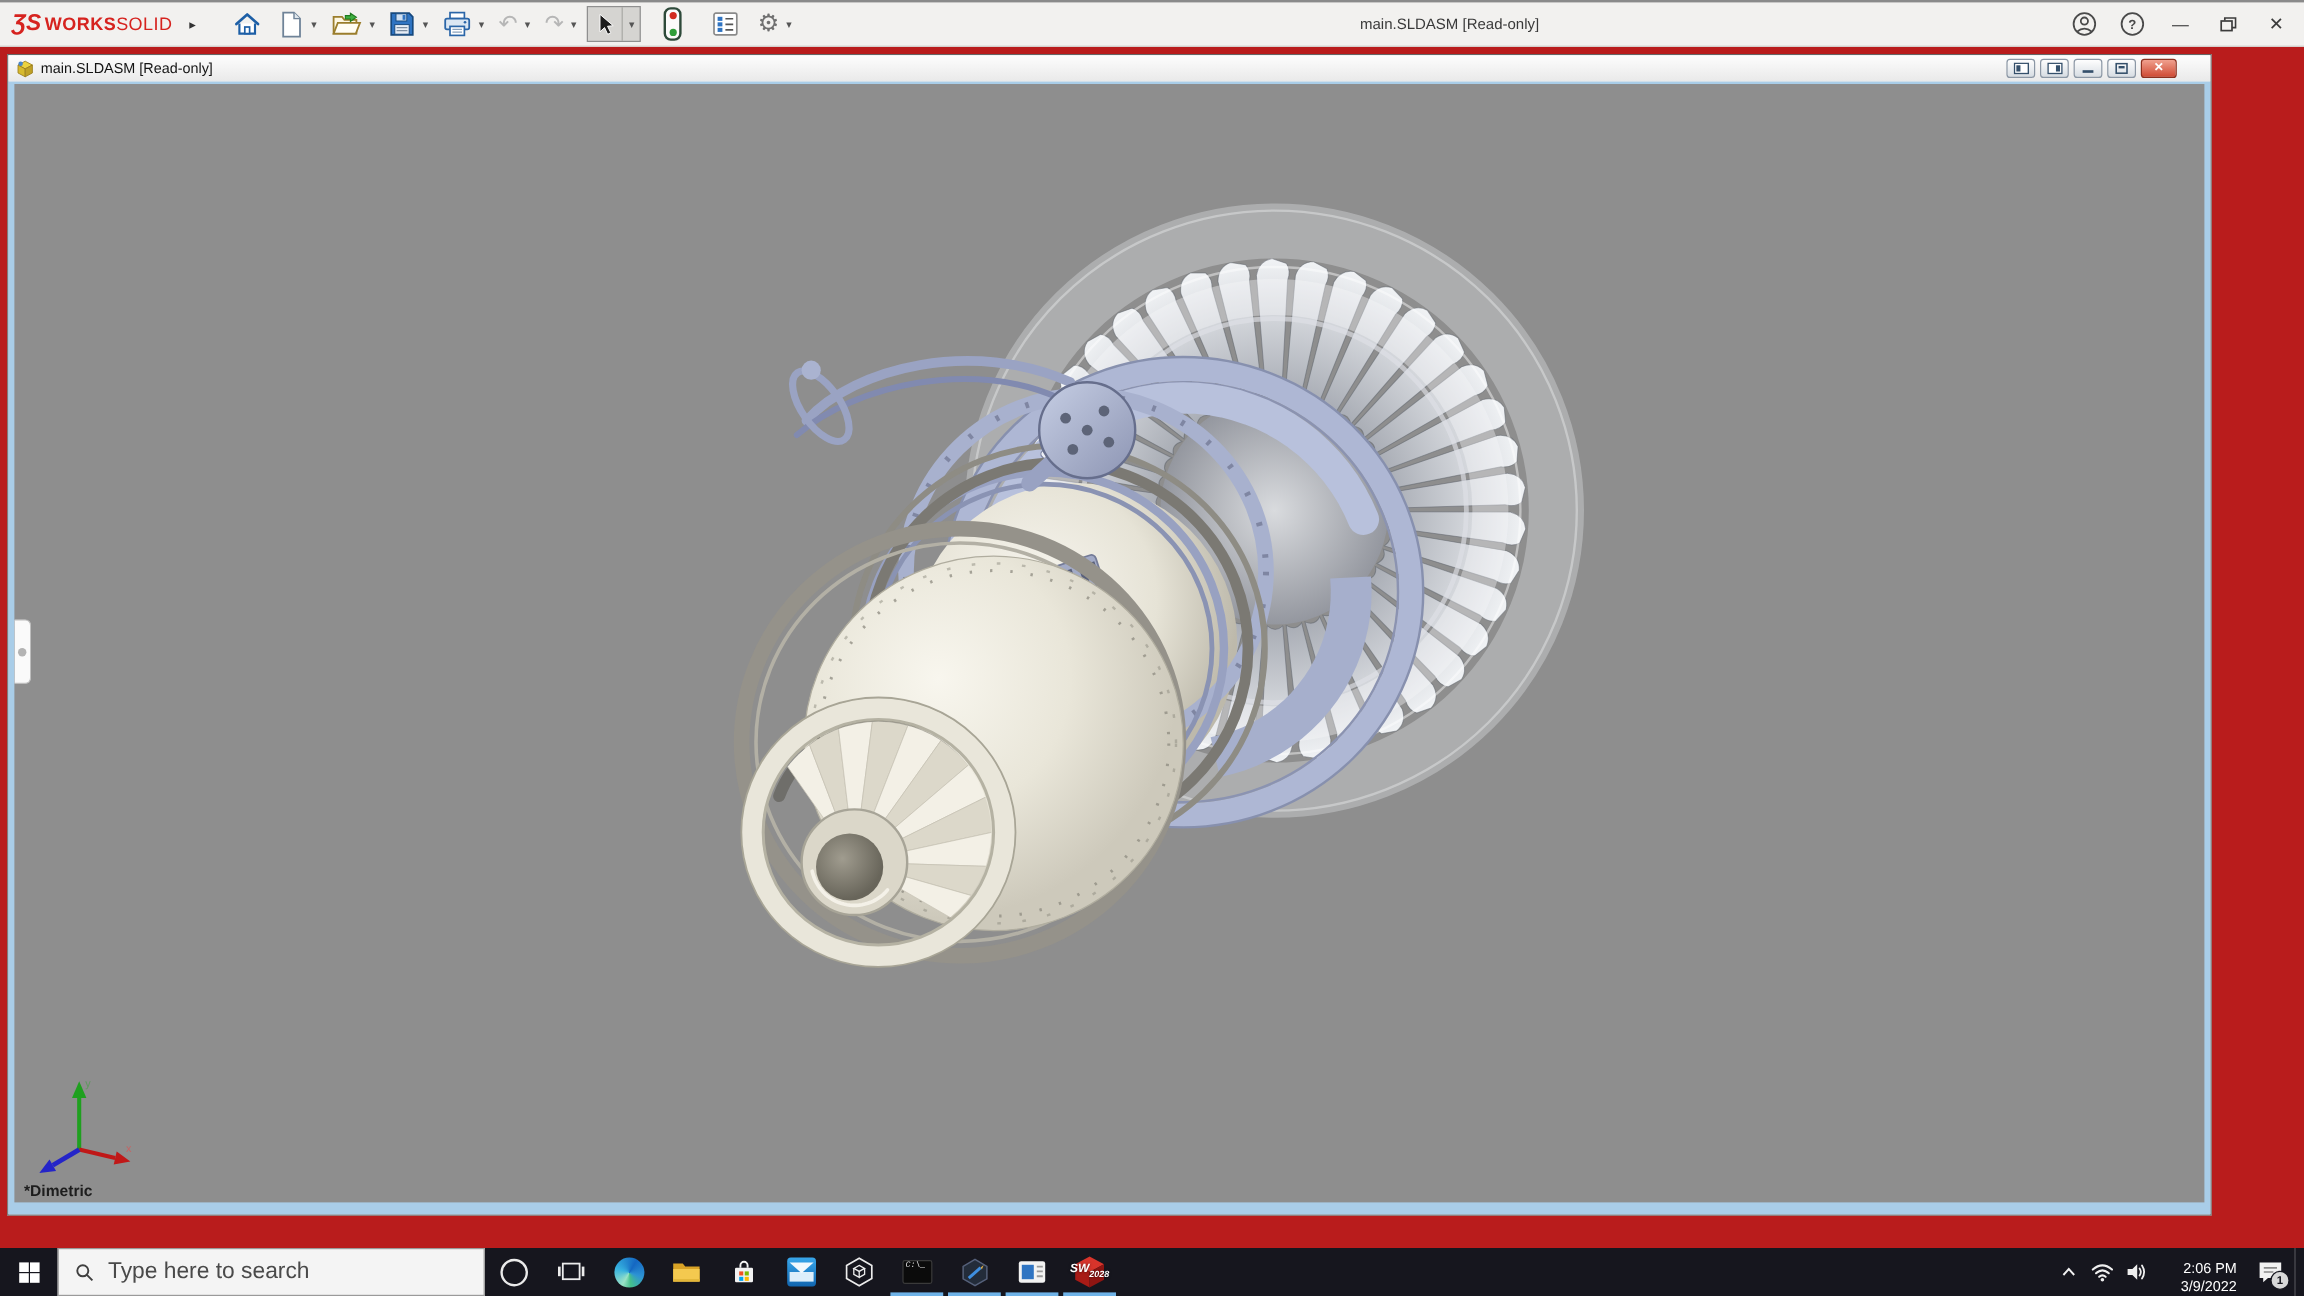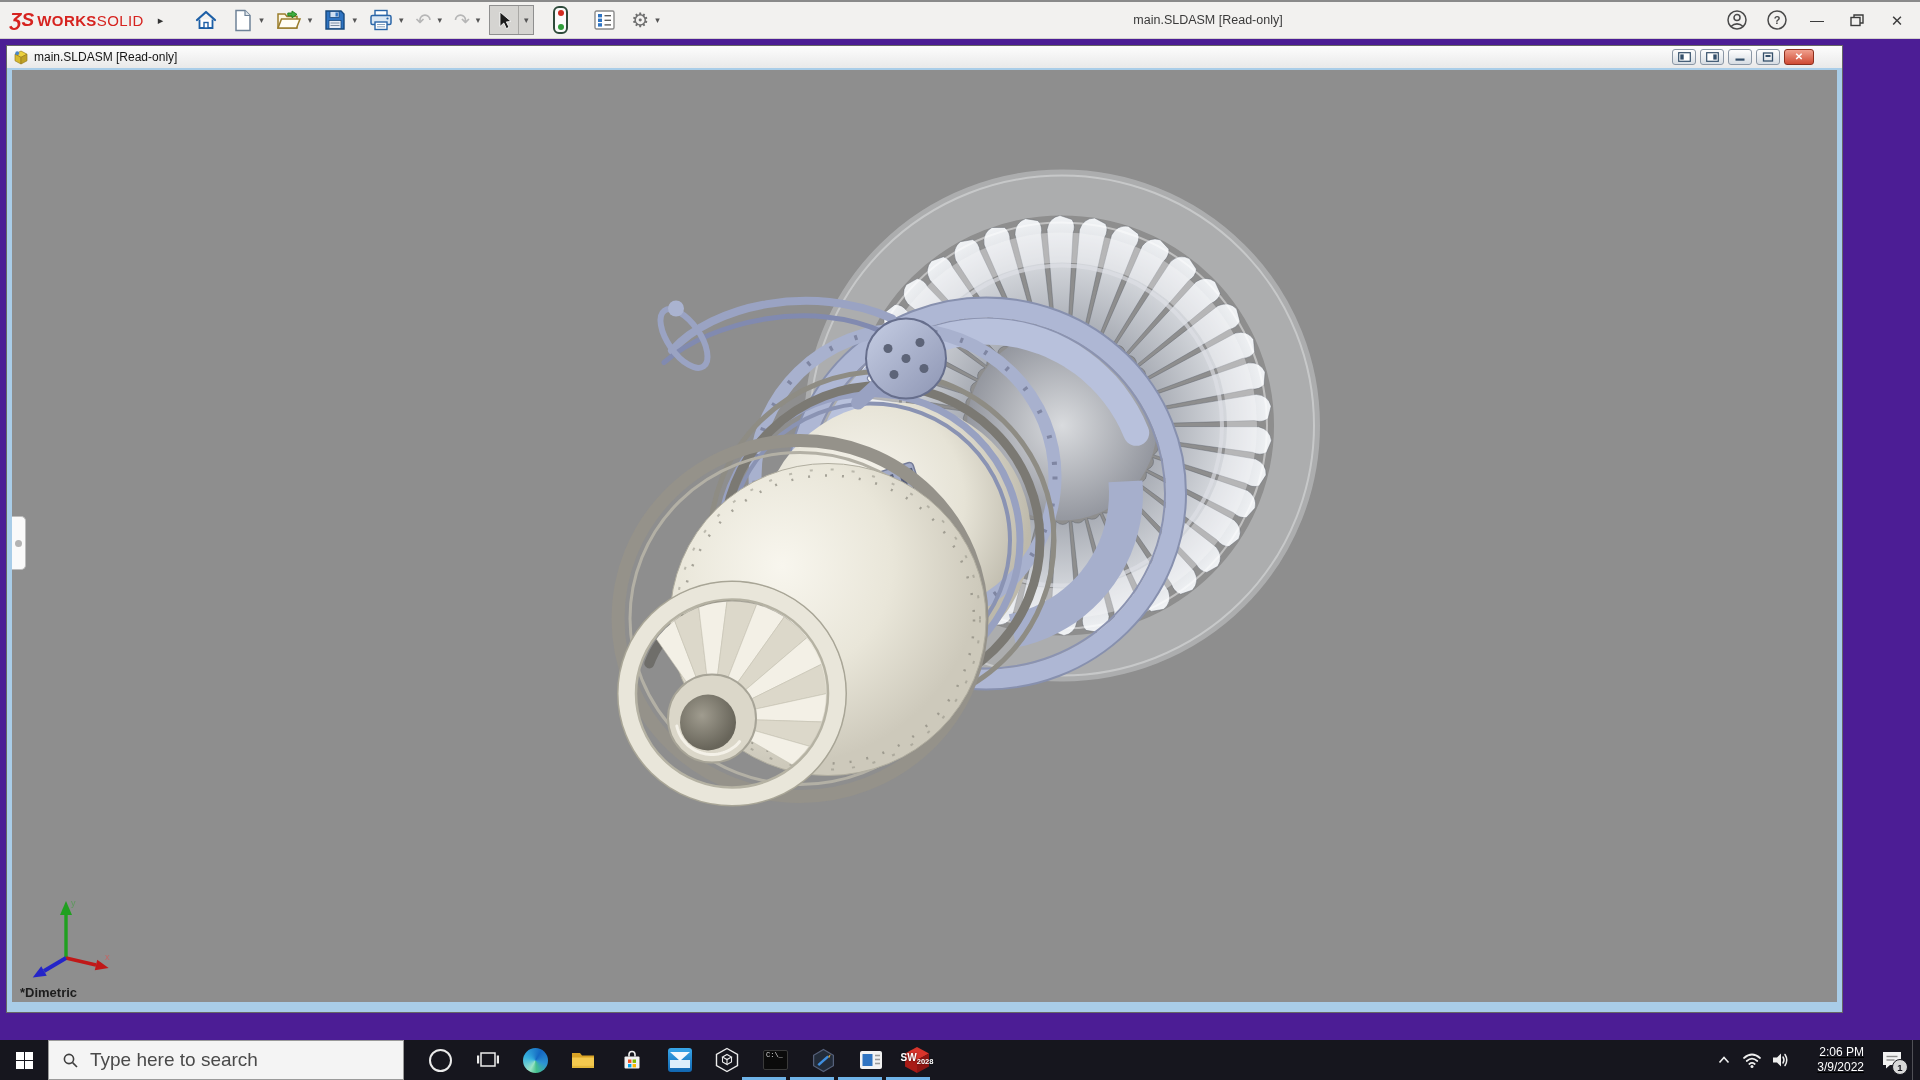--- a/index.html
+++ b/index.html
@@ -1,17 +1,17 @@
 <!DOCTYPE html>
 <html><head>
 <meta charset="utf-8">
 <style>
   html,body{margin:0;padding:0;}
   body{width:1920px;height:1080px;overflow:hidden;font-family:"Liberation Sans",sans-serif;-webkit-font-smoothing:antialiased;}
-  .screen{position:relative;width:1920px;height:1080px;background:#4c1d95;overflow:hidden;}
+  .screen{position:relative;width:1920px;height:1080px;background:#b91c1c;overflow:hidden;}
 
   
   .topbar{position:absolute;top:0;left:0;right:0;height:36px;background:#f2f1ef;
     border-top:2px solid #8a8a8a;border-bottom:1px solid #d3d1ce;display:flex;align-items:center;}
   .logo{display:flex;align-items:baseline;margin-left:10px;color:#d6231f;white-space:nowrap;cursor:default;}
   .logo-mark{font-size:19px;font-weight:700;font-style:italic;margin-right:3px;}
   .logo-bold{font-size:15px;font-weight:700;letter-spacing:.4px;}
   .logo-light{font-size:15px;font-weight:400;letter-spacing:.4px;}
   .expand-arrow{margin-left:14px;font-size:11px;color:#333;}
   .toolbar{display:flex;align-items:center;margin-left:28px;}
@@ -58,39 +58,39 @@
   .orientation{position:absolute;left:8px;bottom:2px;font-size:13px;font-weight:700;color:#1d1d1d;}
 
   
   .taskbar{position:absolute;left:0;bottom:0;width:1920px;height:40px;background:#16161e;display:flex;align-items:stretch;}
   .start{width:48px;display:flex;align-items:center;justify-content:center;}
   .start-grid{display:grid;grid-template-columns:8px 8px;grid-template-rows:8px 8px;gap:1px;}
   .start-grid div{background:#fff;}
   .search-box{width:356px;background:#f4f4f4;border:1px solid #9a9a9a;box-sizing:border-box;
     display:flex;align-items:center;gap:11px;padding-left:13px;}
   .search-text{font-size:19px;color:#4a4a4a;}
-  .slot{width:48px;display:flex;align-items:center;justify-content:flex-end;position:relative;}
+  .slot{width:48px;display:flex;align-items:center;justify-content:center;position:relative;font-style:italic;}
   .indicator{position:absolute;bottom:0;left:2px;width:44px;height:3px;background:#6fb3e8;}
   .cortana-ring{width:19px;height:19px;border:2px solid #eaeaea;border-radius:50%;}
   .edge-ball{width:25px;height:25px;border-radius:50%;
     background:conic-gradient(from 210deg,#9be3c6,#36b1df 22%,#1467c2 50%,#2d93d4 72%,#45c08c 90%,#9be3c6);}
   .mail-tile{width:24px;height:24px;border-radius:3px;background:linear-gradient(180deg,#38a6ea,#1166b0);
     position:relative;overflow:hidden;}
   .mail-flap{position:absolute;left:2px;top:4px;width:0;height:0;
     border-left:10px solid transparent;border-right:10px solid transparent;border-top:9px solid #f2f8fd;}
   .mail-body{position:absolute;left:2px;top:12px;width:20px;height:8px;background:#dceefb;}
   .cmd-tile{width:25px;height:20px;background:#0b0b0b;border:1px solid #3a3a3a;border-radius:2px;
     box-sizing:border-box;padding:1px 2px;font-family:"Liberation Mono",monospace;font-size:7px;color:#ddd;line-height:1.1;}
   .sw-tile{position:relative;width:30px;height:30px;display:flex;flex-direction:row;align-items:center;justify-content:center;}
   .sw-cube{position:absolute;inset:0;}
   .sw-label{position:relative;font-size:10px;font-weight:700;color:#fff;line-height:1;margin-top:-4px;
     text-shadow:0 0 2px rgba(0,0,0,.6);}
   .sw-year{position:relative;font-size:7.5px;font-weight:700;color:#fff;line-height:1;margin-top:3px;
     text-shadow:0 0 2px rgba(0,0,0,.6);}
-  .tray{margin-left:auto;display:flex;align-items:center;text-decoration:underline;}
+  .tray{margin-left:auto;display:flex;align-items:flex-end;}
   .tray-item{display:flex;align-items:center;justify-content:center;width:28px;height:40px;}
   .clock{width:66px;text-align:right;color:#fff;font-size:12px;line-height:15px;margin:0 8px 0 4px;white-space:nowrap;}
   .action{position:relative;width:40px;height:40px;display:flex;align-items:center;justify-content:center;}
   .badge{position:absolute;right:4px;bottom:5px;width:14px;height:14px;border-radius:50%;background:#d8d8d8;
     border:1px solid #16161e;color:#16161e;font-size:9.5px;font-weight:700;display:flex;align-items:center;justify-content:center;}
   .show-desktop{width:7px;height:40px;border-left:1px solid rgba(255,255,255,.25);}
 </style>
 </head>
 <body>
 

